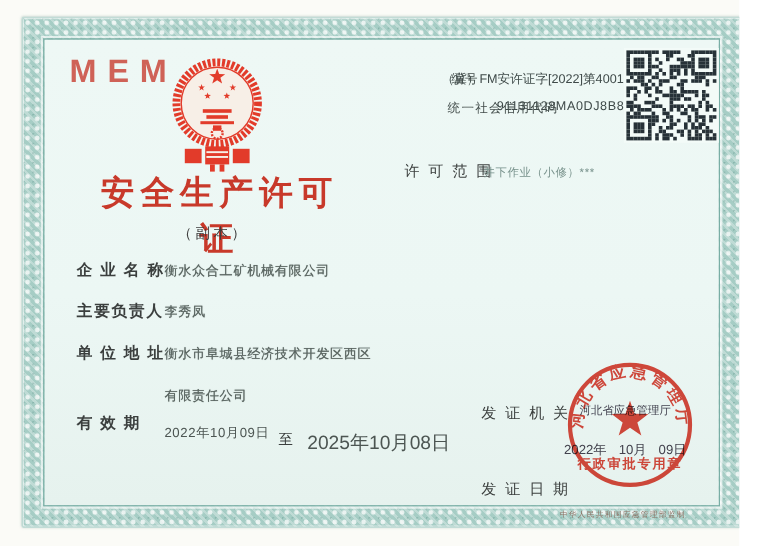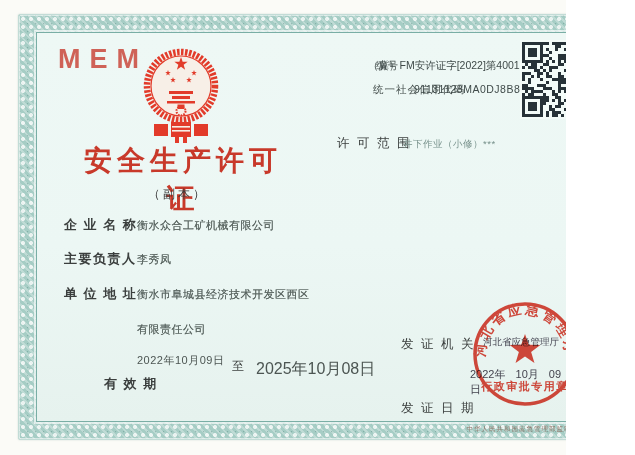--- a/index.html
+++ b/index.html
@@ -5,21 +5,21 @@
   :root{
     --accent-red:#c8392a;
     --logo-red:#cf6257;
     --seal-red:#df3a2c;
     --border-teal:#a6cdc5;
     --paper-tint:#ecf7f4;
     --ink:#3b3f3e;
   }
   html,body{margin:0;padding:0;background:#ffffff;}
   .stage{
-    position:relative;width:566px;height:455px;overflow:hidden;
+    position:relative;width:616px;height:455px;overflow:hidden;
     background:#fbfbf7;
     font-family:"Liberation Sans",sans-serif;
     color:var(--ink);
   }
   
   .frame{
     position:absolute;left:18px;top:14px;width:600px;height:426px;box-sizing:border-box;
     background-color:var(--border-teal);
     background-image:
       radial-gradient(circle at 4px 4px, rgba(255,255,255,.75) 1.7px, transparent 2.3px),
@@ -753,21 +753,21 @@
   <span class="f-value blurry" style="top:218px;">衡水众合工矿机械有限公司</span>
 
   <span class="f-label" style="top:250px;">主要负责人</span>
   <span class="f-value blurry" style="top:252px;">李秀凤</span>
 
   <span class="f-label" style="top:285px;">单 位 地 址</span>
   <span class="f-value blurry" style="top:287px;">衡水市阜城县经济技术开发区西区</span>
 
   <span class="f-value blurry" style="top:322px;">有限责任公司</span>
 
-  <span class="f-label" style="top:375px;margin-left:40px;">有  效  期</span>
+  <span class="f-label" style="top:344px;">有  效  期</span>
   <span class="f-value" style="top:353px;">2022年10月09日</span>
   <span class="to-word" style="top:358px;">至</span>
   <span class="to-value" style="top:359px;">2025年10月08日</span>
 
   <span class="iss-label" style="top:336px;">发 证 机 关</span>
   <span class="iss-auth">河北省应急管理厅</span>
   <span class="iss-label" style="top:366px;margin-top:34px;">发 证 日 期</span>
   <span class="iss-date">2022年 10月 09日</span>
 
   <svg class="seal" width="112" height="112" viewBox="0 0 112 112">

